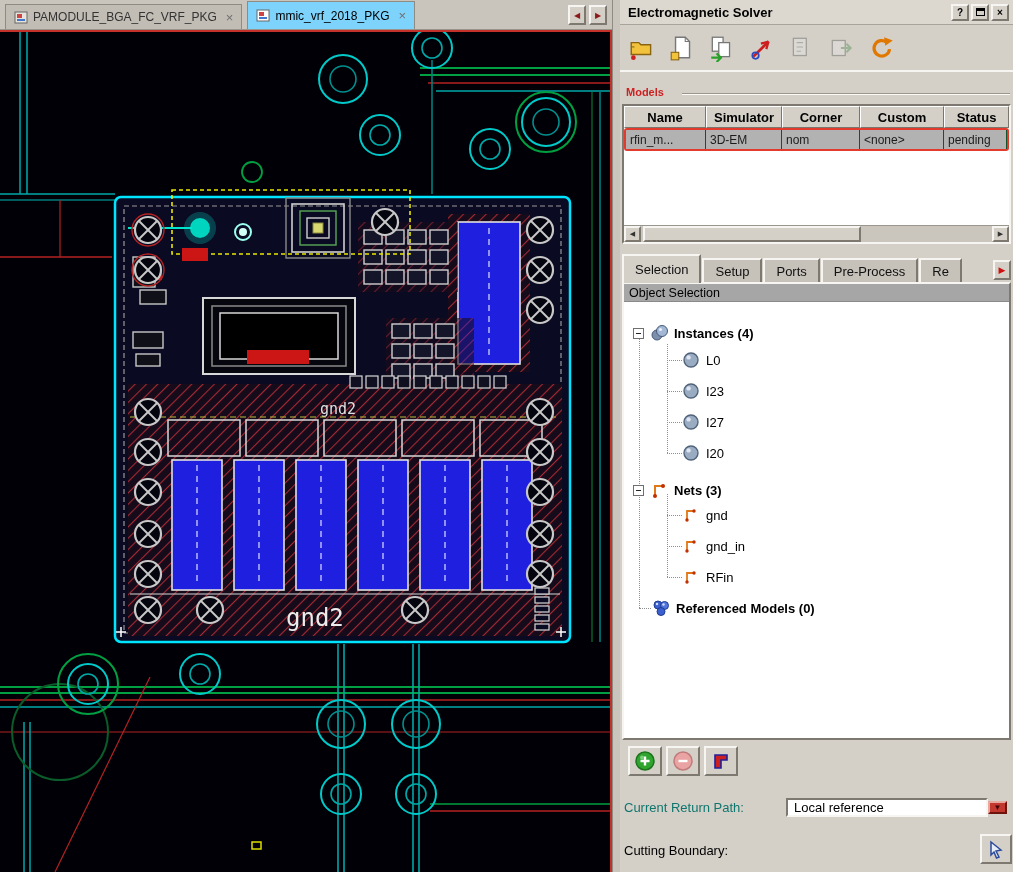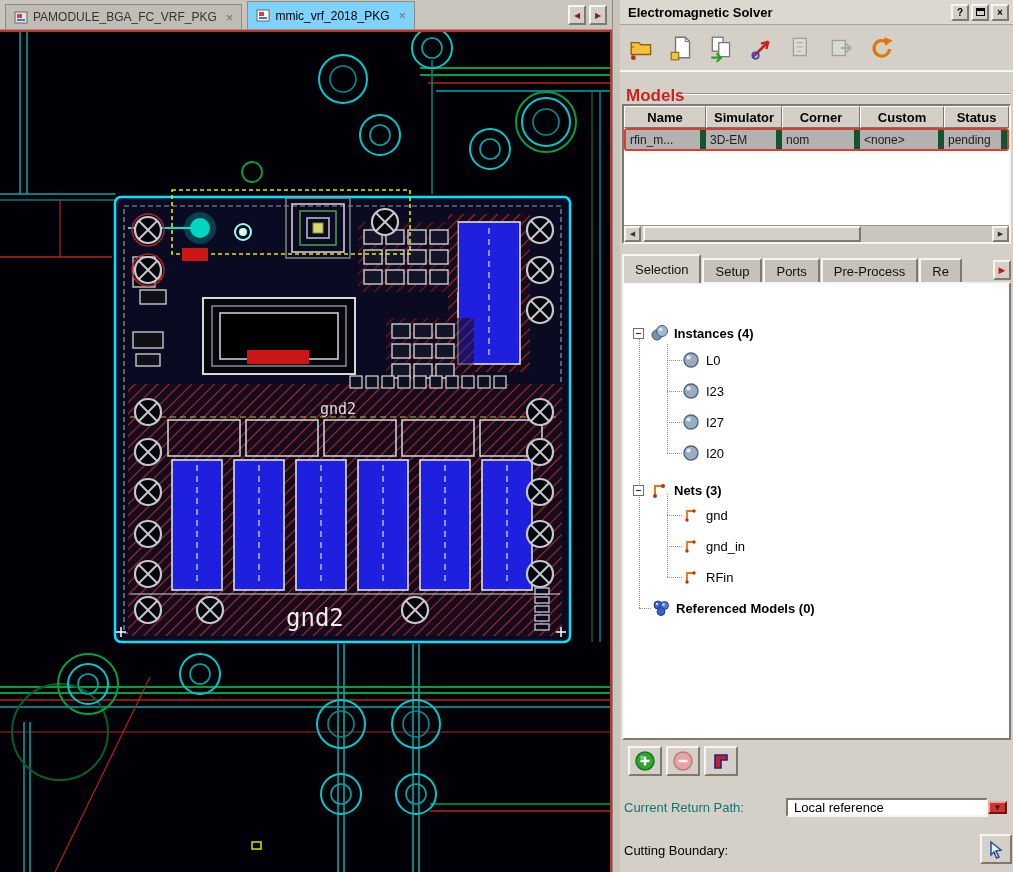--- a/index.html
+++ b/index.html
@@ -35,34 +35,34 @@
   .win-btn { width:18px; height:17px; margin-left:2px; background:#d4d0c8; border:2px solid;
              border-color:#f6f5f1 #7d7970 #7d7970 #f6f5f1; font-size:10px; font-weight:bold;
              display:flex; align-items:center; justify-content:center; color:#000; }
   .restore-glyph { display:inline-block; width:9px; height:8px; border:1px solid #000; border-top-width:3px; }
 
   .p-toolbar { position:absolute; left:0; top:26px; right:0; height:46px; background:#d4d0c8;
                border-bottom:2px solid; border-color:#f6f5f1; display:flex; align-items:center; padding-left:4px; gap:4px; }
   .tb-btn { width:36px; height:36px; display:flex; align-items:center; justify-content:center; }
   .tb-btn.dis { opacity:.4; }
 
-  .models-label { position:absolute; left:6px; top:86px; color:#cc2222; font-weight:bold; font-size:17px; }
+  .models-label { position:absolute; left:6px; top:86px; color:#cc2222; font-weight:bold; font-size:11px; }
   .models-rule { position:absolute; left:62px; right:3px; top:93px; height:2px;
                  border-top:1px solid #9a968e; border-bottom:1px solid #fcfbf8; }
   .models-box { position:absolute; left:2px; right:2px; top:104px; height:140px;
                 border:2px solid; border-color:#7d7970 #f6f5f1 #f6f5f1 #7d7970; background:#fff;
                 display:flex; flex-direction:column; }
   .mhead { display:grid; grid-template-columns:82px 76px 78px 84px 1fr; }
   .mh-cell { height:22px; background:#d4d0c8; border:1px solid; border-color:#fff #7a766e #7a766e #fff;
              font-weight:bold; font-size:13px; display:flex; align-items:center; justify-content:center;
              overflow:hidden; white-space:nowrap;text-align:center; }
   .mrow-wrap { border:2px solid #e23b2e; border-radius:3px; }
   .mrow { display:grid; grid-template-columns:80px 76px 78px 84px 1fr; background:#b2b2b2; }
   .mr-cell { height:19px; font-size:12px; color:#1c1c1c; padding-left:4px; display:flex; align-items:center;
-             border-right:6px solid #14532d; overflow:hidden; white-space:nowrap; }
+             border-right:1px solid #14532d; overflow:hidden; white-space:nowrap; }
   .m-filler { flex:1; background:#fff; }
   .m-hscroll { height:17px; background:#cac6be; display:flex; align-items:stretch; border-top:1px solid #9a968e; position:relative; }
   .sb-btn { width:17px; background:#d4d0c8; border:2px solid; border-color:#f6f5f1 #7d7970 #7d7970 #f6f5f1;
             font-size:7px; color:#333; display:flex; align-items:center; justify-content:center; }
   .sb-track { flex:1; position:relative; }
   .sb-thumb { position:absolute; left:2px; top:0; bottom:0; width:62%; background:#d4d0c8;
               border:2px solid; border-color:#f6f5f1 #7d7970 #7d7970 #f6f5f1; }
 
   .ptabs { position:absolute; left:2px; top:254px; right:2px; height:29px; display:flex; align-items:flex-end; }
   .ptab { height:25px; padding:0 11px; font-size:13px; color:#111; background:#c6c2ba;
@@ -463,20 +463,21 @@
     <div class="ptabs">
       <div class="ptab active">Selection</div>
       <div class="ptab">Setup</div>
       <div class="ptab">Ports</div>
       <div class="ptab">Pre-Process</div>
       <div class="ptab">Re</div>
       <div class="ptab-scroll">▶</div>
     </div>
 
     <div class="tree-box">
+      <div class="objsel-header">Object Selection</div>
 
       <div class="vdot" style="left:15px; top:54px; height:270px;"></div>
       <div class="vdot" style="left:43px; top:60px; height:109px;"></div>
       <div class="vdot" style="left:43px; top:210px; height:83px;"></div>
       <div class="hdot" style="left:43px; width:15px; top:76px;"></div>
       <div class="hdot" style="left:43px; width:15px; top:107px;"></div>
       <div class="hdot" style="left:43px; width:15px; top:138px;"></div>
       <div class="hdot" style="left:43px; width:15px; top:169px;"></div>
       <div class="hdot" style="left:43px; width:15px; top:231px;"></div>
       <div class="hdot" style="left:43px; width:15px; top:262px;"></div>

